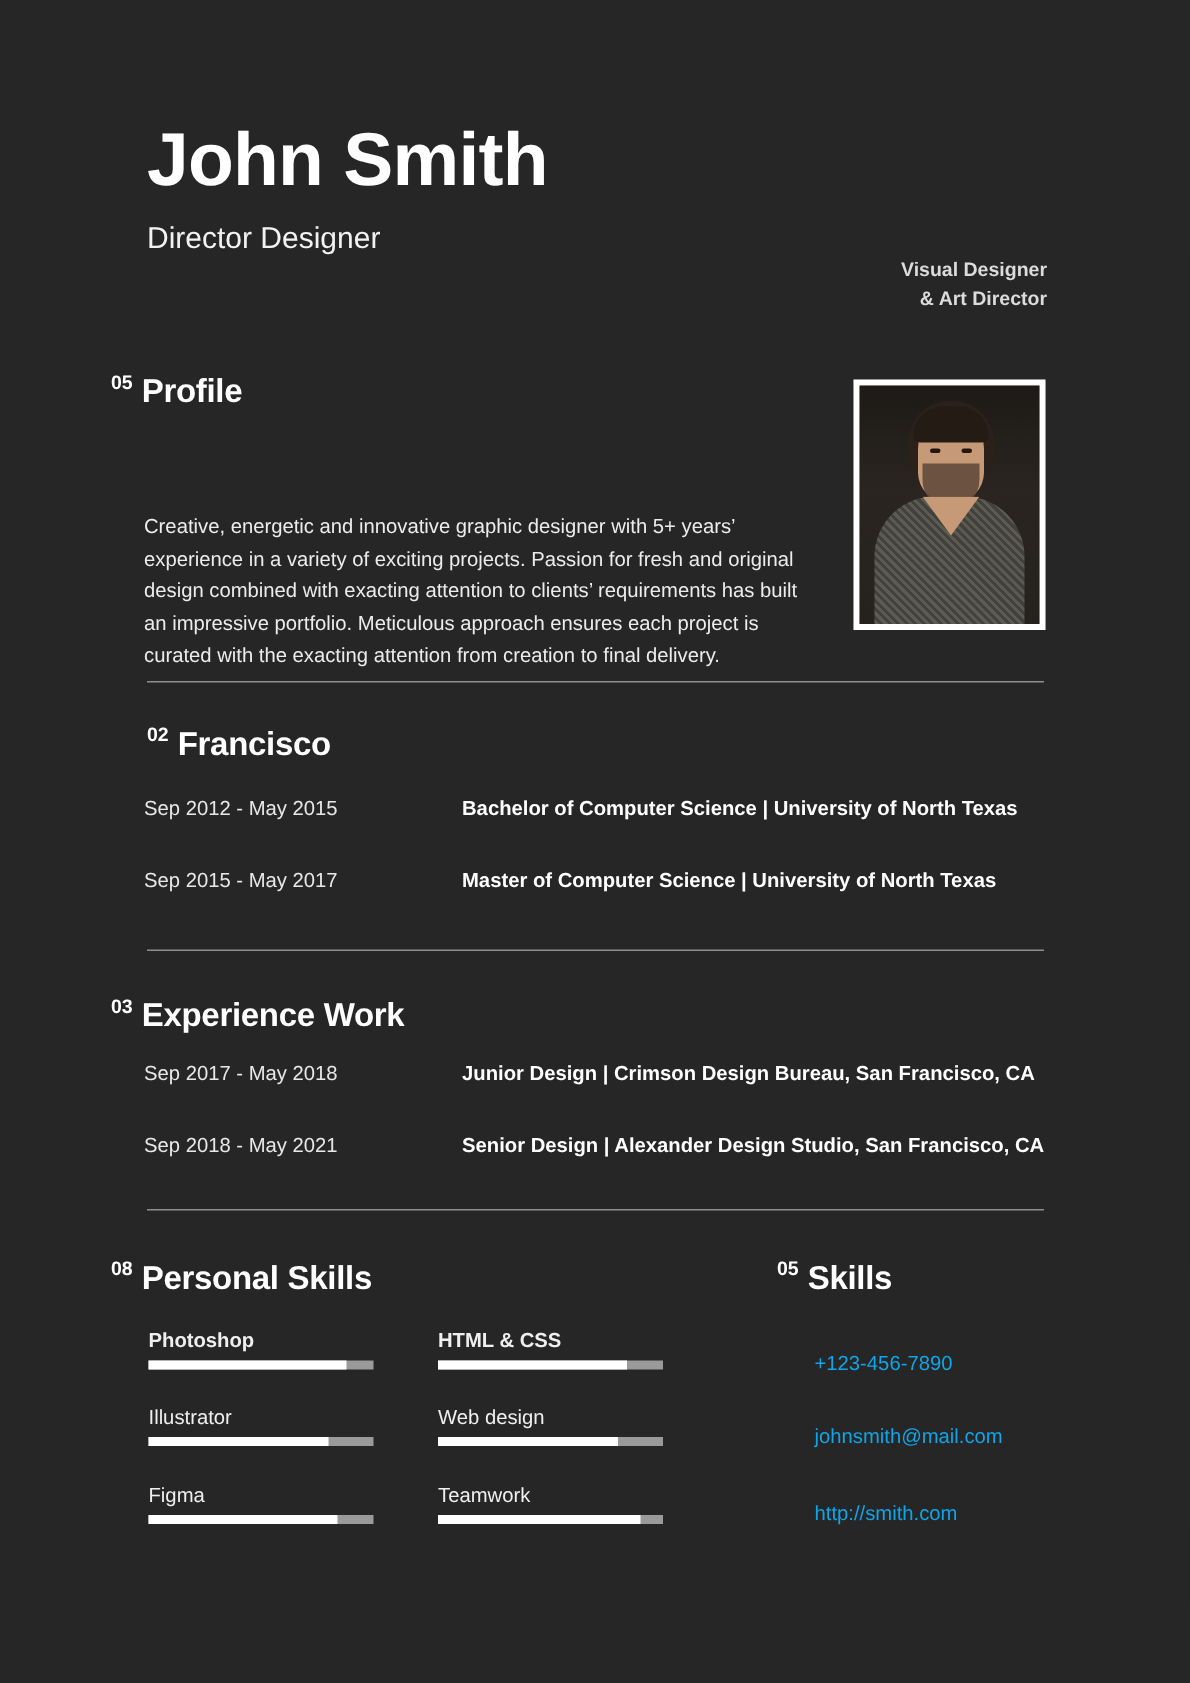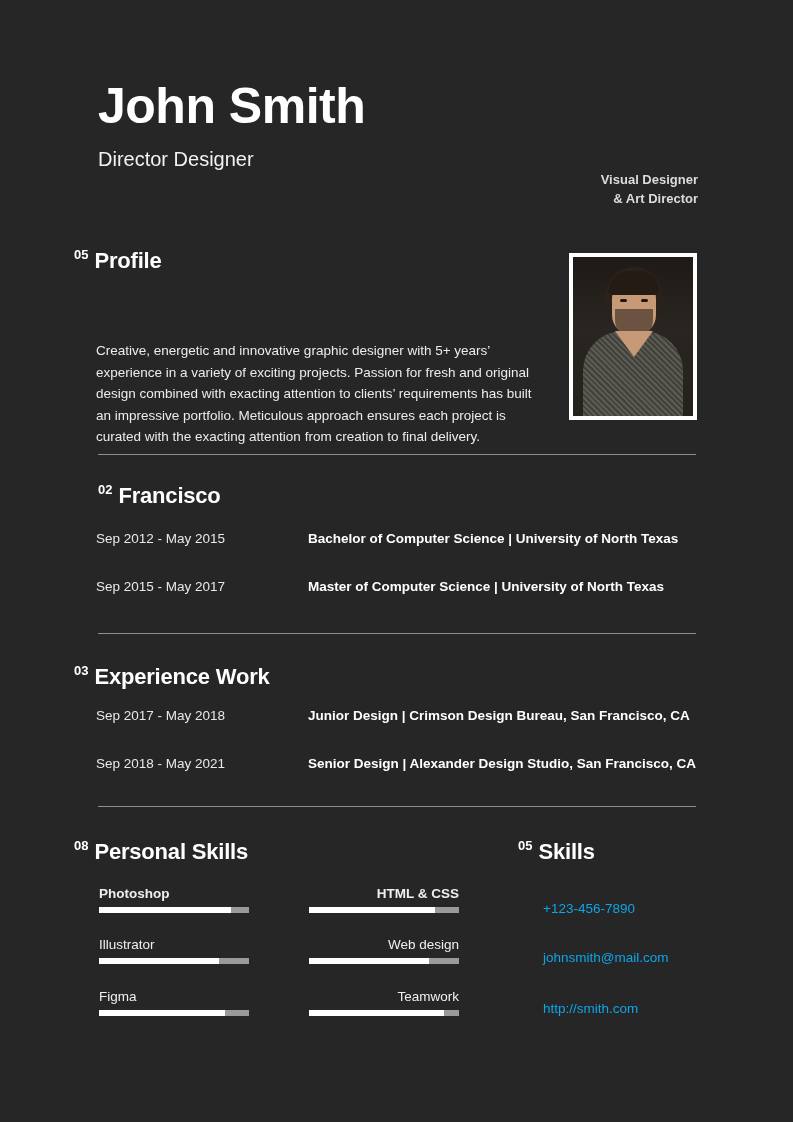--- a/index.html
+++ b/index.html
@@ -218,21 +218,21 @@
     background: #9a9a9a;
     width: 150px;
   }
   .bar-fill {
     position: absolute;
     left: 0; top: 0;
     height: 6px;
     background: #ffffff;
   }
   .col-a { left: 99px; }
-  .col-b { left: 309px; text-align: right; }
+  .col-b { left: 292px; }
   .row-1 { top: 886px; font-weight: bold; }
   .row-2 { top: 937px; }
   .row-3 { top: 989px; }
 
   
   #contact-head { left: 518px; top: 839px; }
   .contact-item {
     position: absolute;
     left: 543px;
     font-size: 13.5px;

